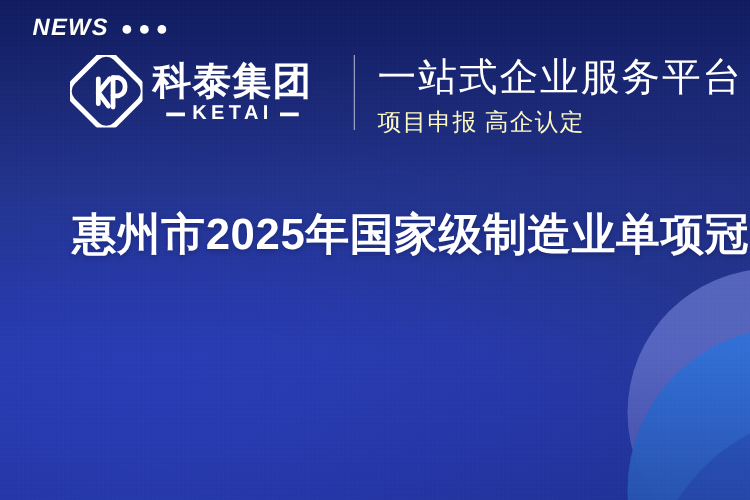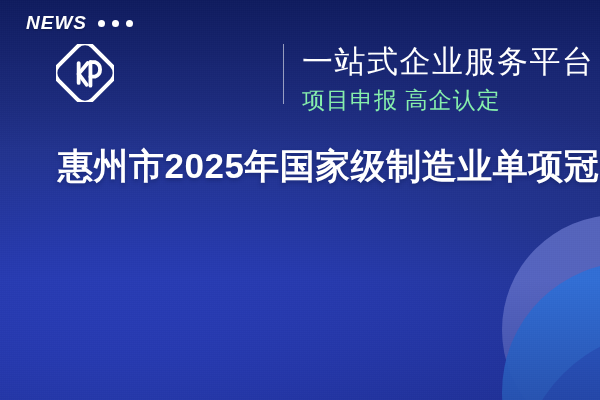--- a/index.html
+++ b/index.html
@@ -185,33 +185,33 @@
   }
   .tagline-main {
     color: #ffffff;
     font-size: 31px;
     letter-spacing: 1.5px;
     line-height: 1.15;
     font-family: "Liberation Sans", "DejaVu Sans", sans-serif;
     white-space: nowrap;
   }
   .tagline-sub {
-    color: #86efac;
-    font-size: 23px;
+    color: #fef9c3;
+    font-size: 19px;
     letter-spacing: 1px;
     margin-top: 5px;
     font-family: "Liberation Serif", "DejaVu Serif", serif;
     white-space: nowrap;
   }
 
   
   .headline {
     position: absolute;
     left: 58px;
-    top: 141px;
+    top: 163px;
     width: 500px;
     z-index: 6;
   }
   .headline-line {
     color: #ffffff;
     font-size: 35px;
     font-weight: bold;
     letter-spacing: 0.5px;
     line-height: 1.42;
     font-family: "Liberation Sans", "DejaVu Sans", sans-serif;
@@ -254,20 +254,28 @@
           <path d="M25 21 L25 43"></path>
           <path d="M25 33 L35 21"></path>
           <path d="M25 33 L34 45"></path>
         </g>
         <g fill="none" stroke="#ffffff" stroke-width="4.2" stroke-linecap="round" stroke-linejoin="round">
           <path d="M38 20 L38 46"></path>
           <path d="M38 20 L43 20 A8.5 8.5 0 0 1 43 36 L38 36"></path>
         </g>
       </svg>
     </span>
+    <span class="logo-wordmark">
+      <span class="logo-cn">科泰集团</span>
+      <span class="logo-en-row">
+        <i class="rule"></i>
+        <span class="logo-en">KETAI</span>
+        <i class="rule"></i>
+      </span>
+    </span>
   </div>
 
   <div class="vdivider"></div>
 
   <div class="tagline-block">
     <div class="tagline-main">一站式企业服务平台</div>
     <div class="tagline-sub">项目申报 高企认定</div>
   </div>
 
   <div class="headline">

